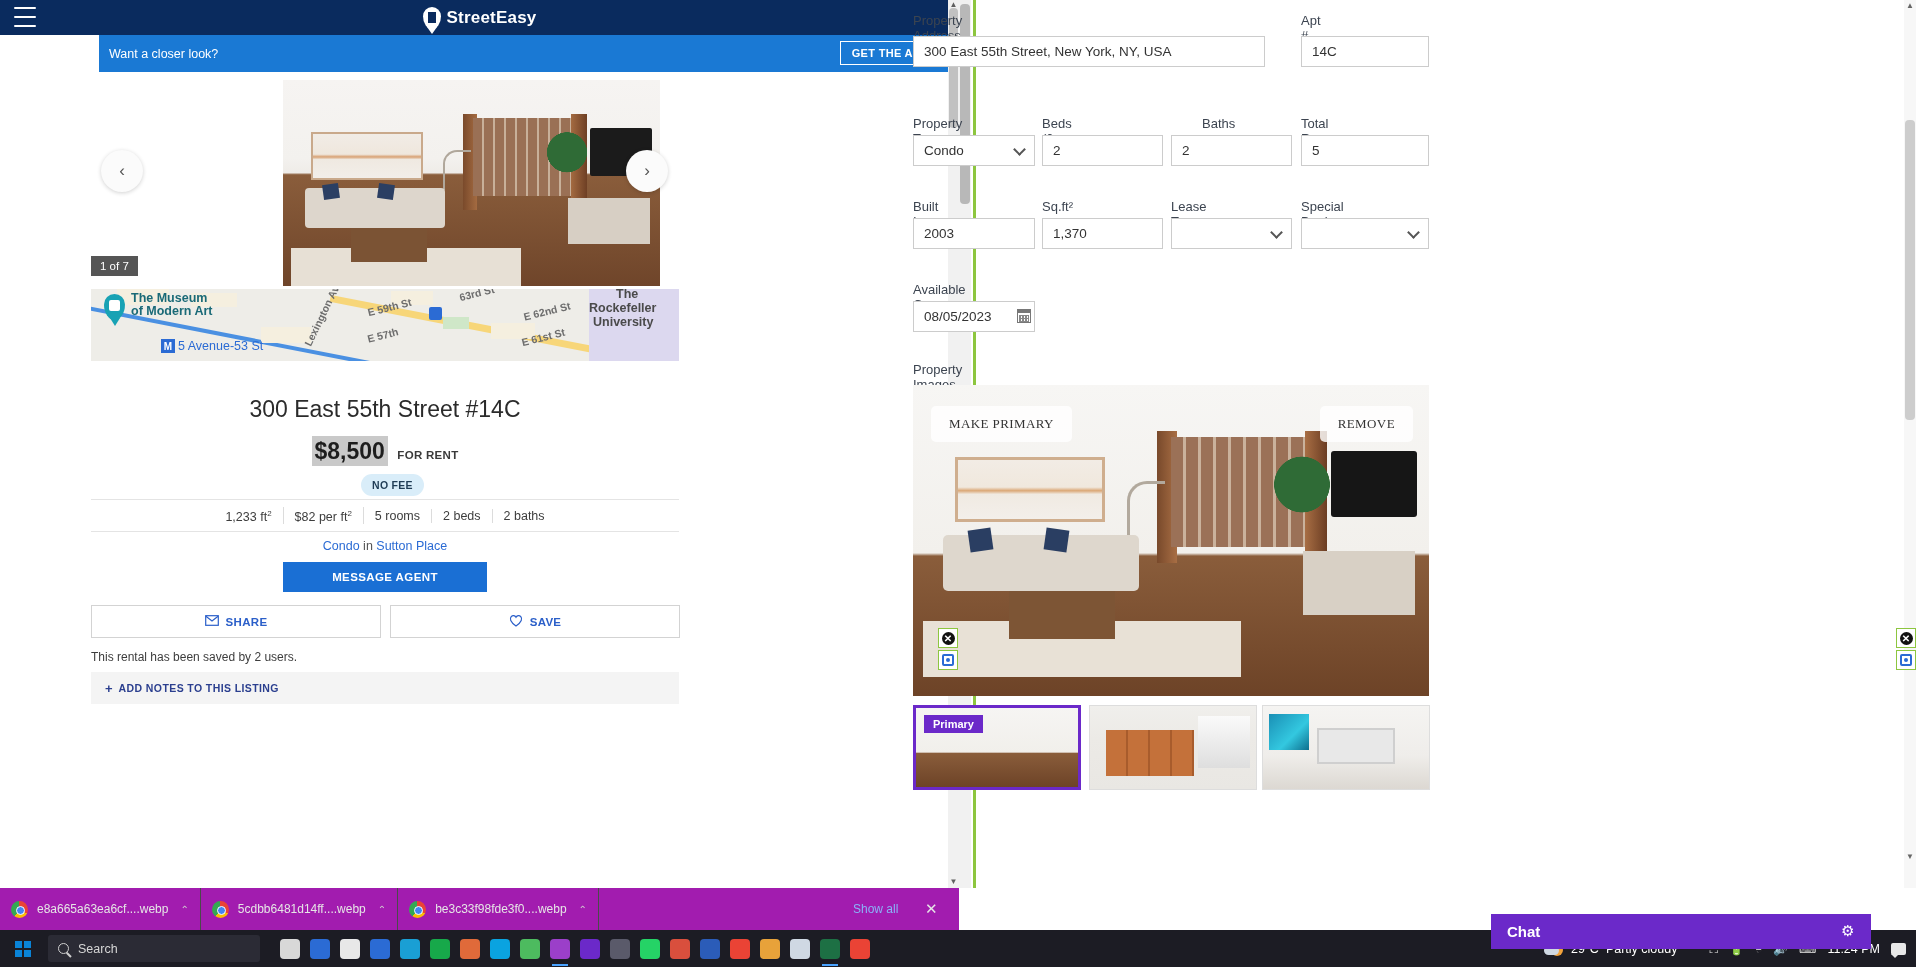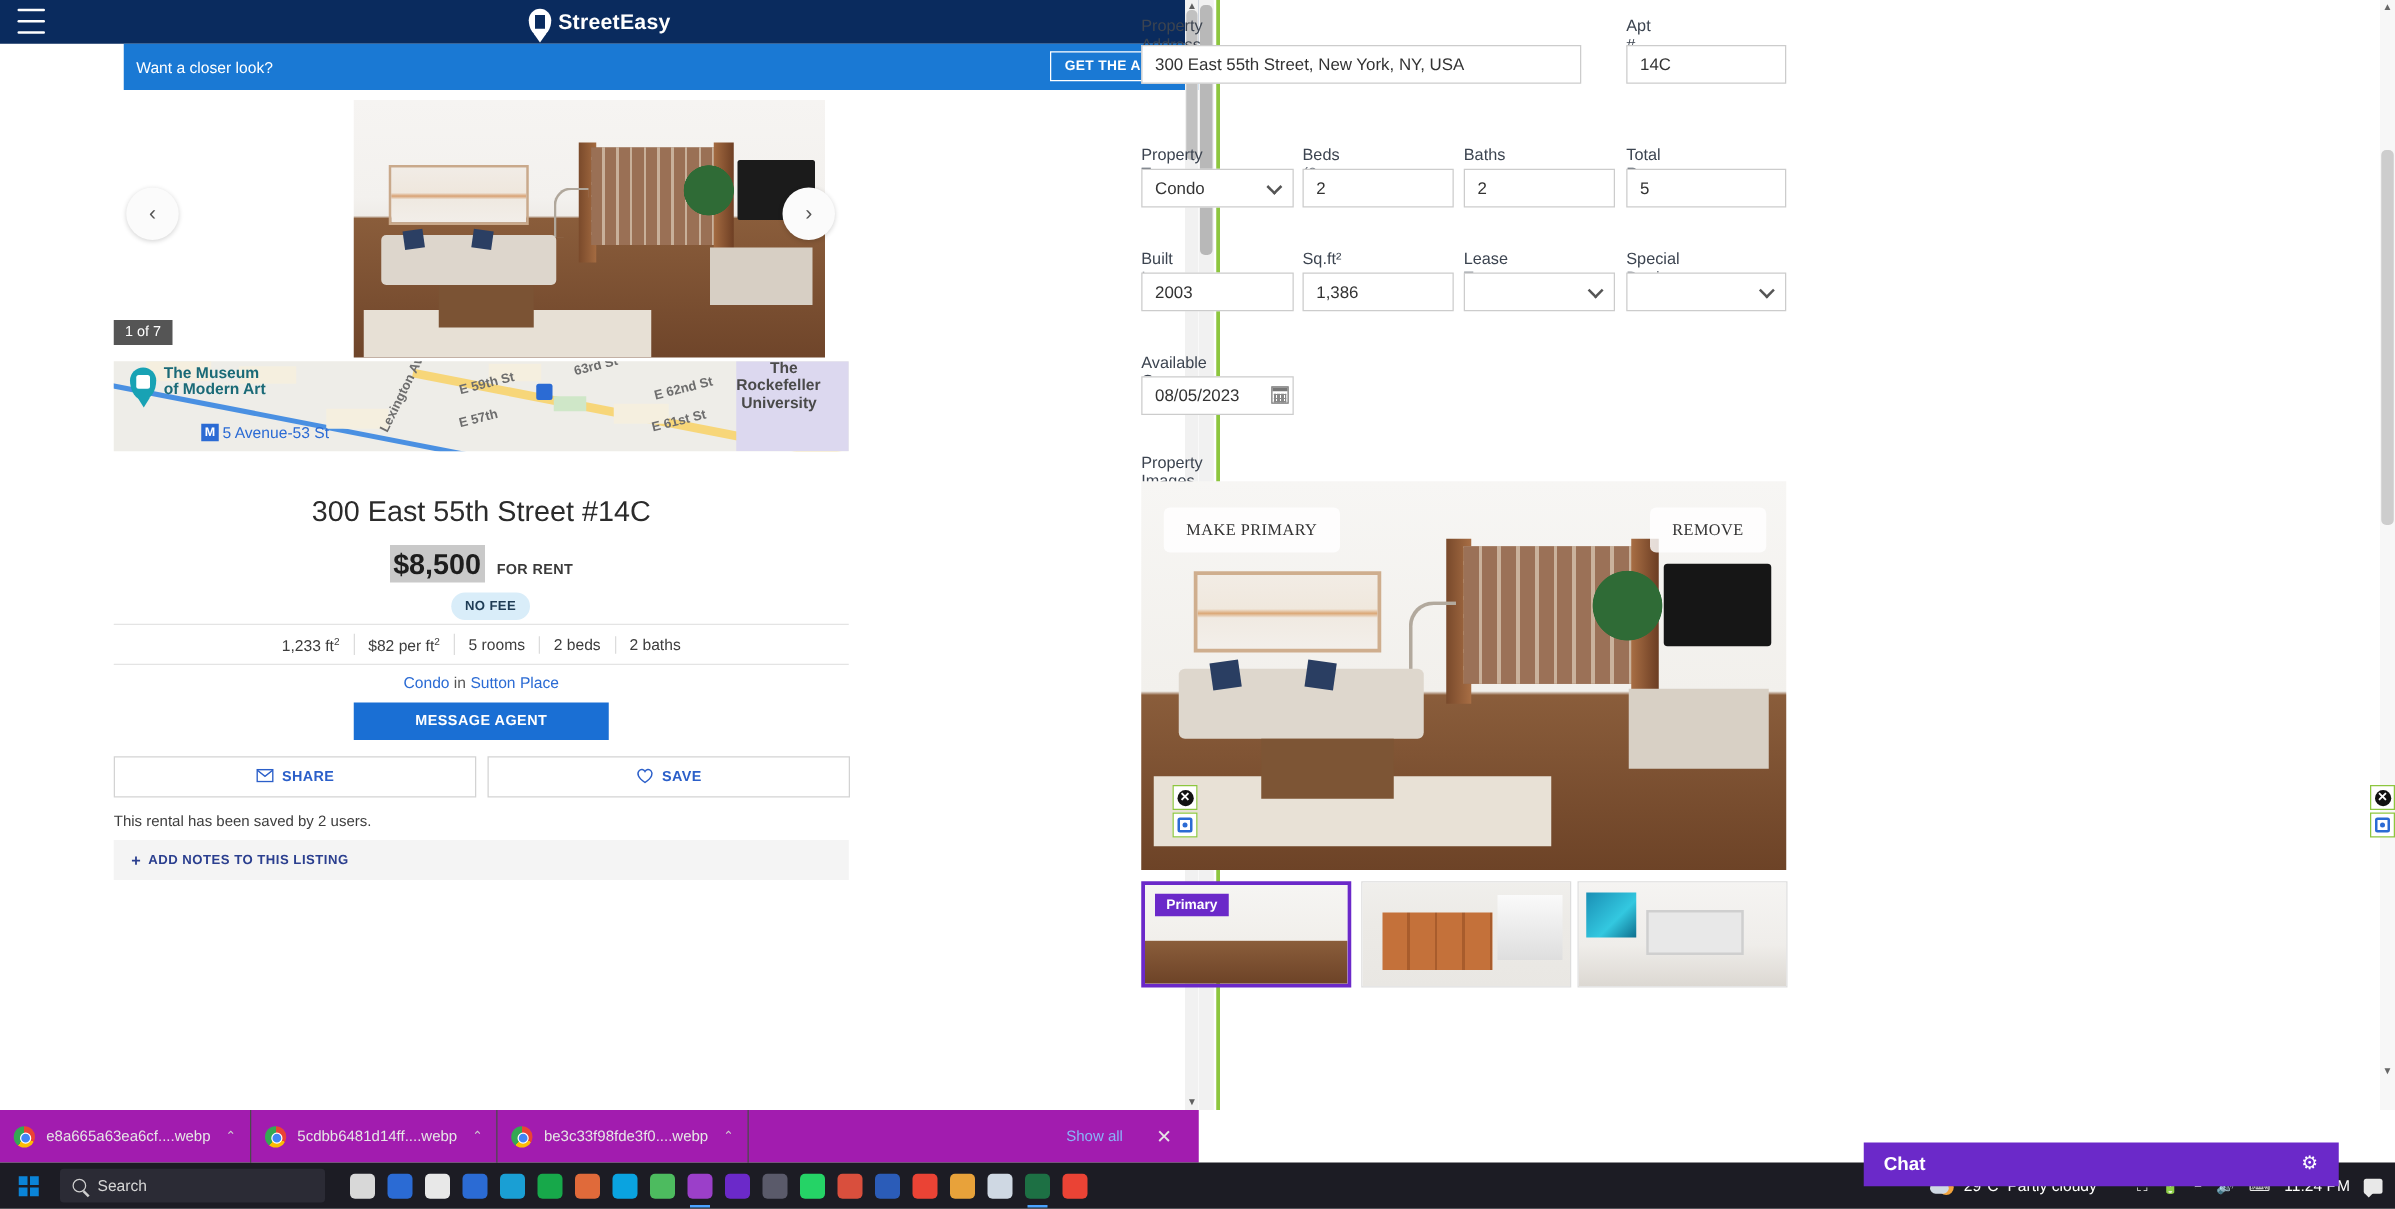--- a/index.html
+++ b/index.html
@@ -604,29 +604,29 @@
   <div class="fld-label" style="left:1301px;top:13px;">Apt #</div>
   <div class="fld-input" style="left:1301px;top:36px;width:128px;">14C</div>
 
   <div class="fld-label" style="left:913px;top:116px;">Property Type</div>
   <div class="fld-select" style="left:913px;top:135px;width:122px;">
     <span>Condo</span>
     <span class="chev"></span>
   </div>
   <div class="fld-label" style="left:1042px;top:116px;">Beds (0 - Studio)</div>
   <div class="fld-input" style="left:1042px;top:135px;width:121px;">2</div>
-  <div class="fld-label" style="left:1171px;top:116px;">Baths</div>
+  <div class="fld-label" style="left:1202px;top:116px;">Baths</div>
   <div class="fld-input" style="left:1171px;top:135px;width:121px;">2</div>
   <div class="fld-label" style="left:1301px;top:116px;">Total Rooms</div>
   <div class="fld-input" style="left:1301px;top:135px;width:128px;">5</div>
 
   <div class="fld-label" style="left:913px;top:199px;">Built In</div>
   <div class="fld-input" style="left:913px;top:218px;width:122px;">2003</div>
   <div class="fld-label" style="left:1042px;top:199px;">Sq.ft²</div>
-  <div class="fld-input" style="left:1042px;top:218px;width:121px;">1,386</div>
+  <div class="fld-input" style="left:1042px;top:218px;width:121px;">1,370</div>
   <div class="fld-label" style="left:1171px;top:199px;">Lease Term</div>
   <div class="fld-select" style="left:1171px;top:218px;width:121px;">
     <span></span>
     <span class="chev"></span>
   </div>
   <div class="fld-label" style="left:1301px;top:199px;">Special Deal</div>
   <div class="fld-select" style="left:1301px;top:218px;width:128px;">
     <span></span>
     <span class="chev"></span>
   </div>

